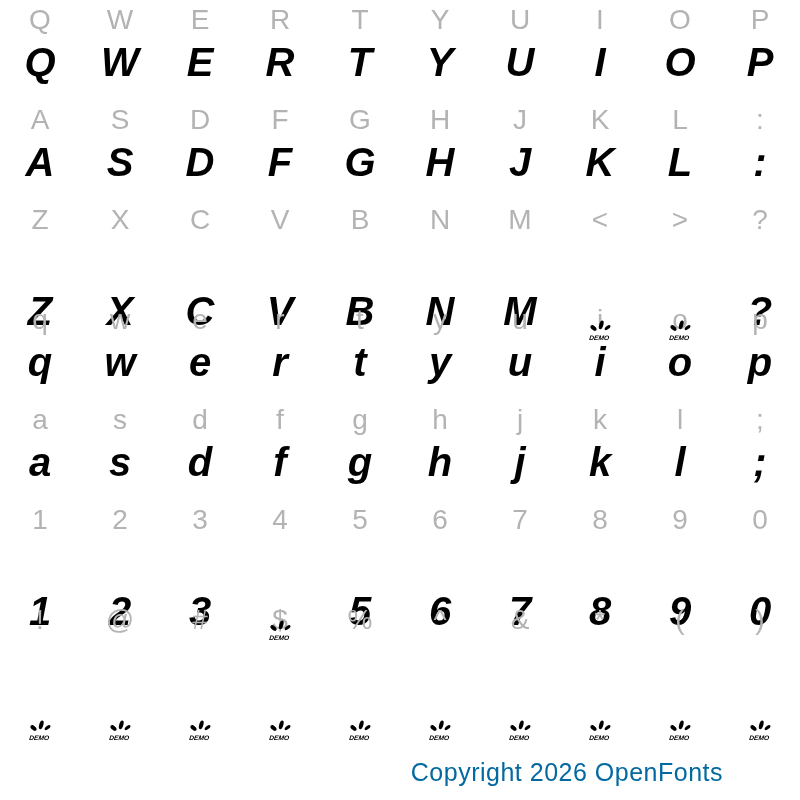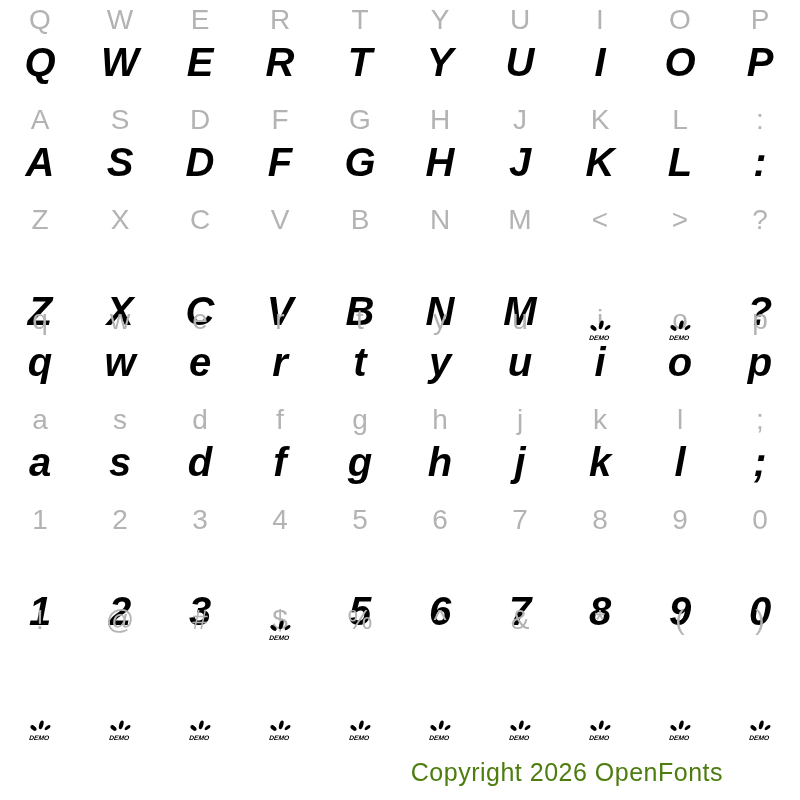--- a/index.html
+++ b/index.html
@@ -53,21 +53,21 @@
   .demo-glyph-svg {
     display: block;
     transform: skewX(-6deg);
   }
   .copyright {
     position: absolute;
     top: 758px;
     right: 77px;
     font-size: 25px;
     font-weight: 400;
-    color: #4d7c0f;
+    color: #0369a1;
     letter-spacing: 0.5px;
     white-space: pre;
   }
 </style>
 </head>
 <body>
 
 <div class="specimen-page">
   <div class="char-grid" id="char-grid">
       <div class="row reference">

